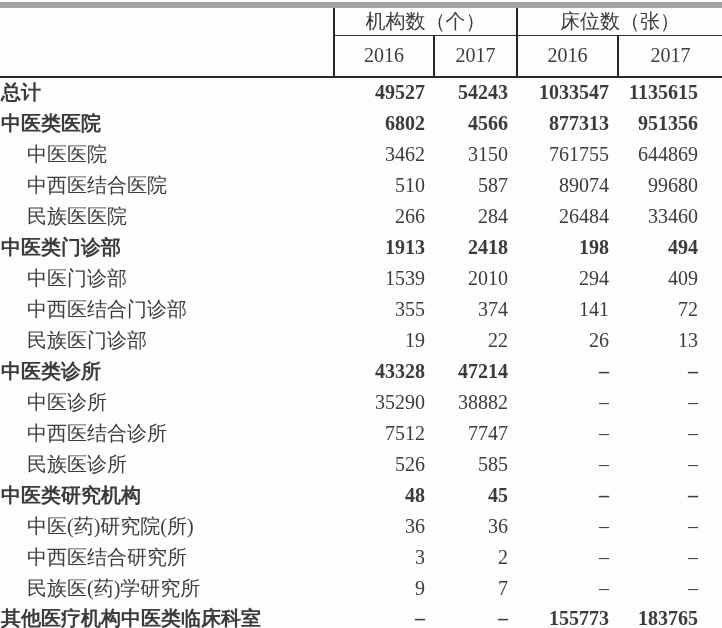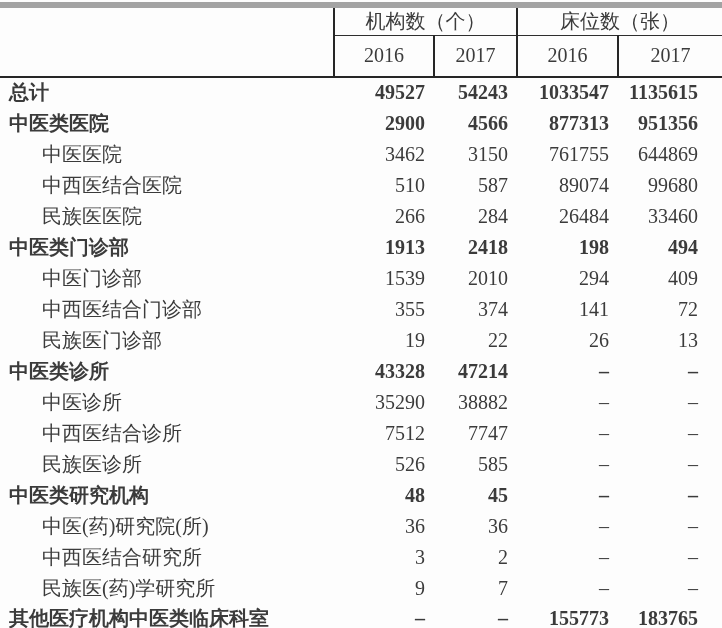--- a/index.html
+++ b/index.html
@@ -35,22 +35,22 @@
   tr.year-row th { height: 41px; }
   th.group { border-bottom: 1px solid #2e2e2e; }
   th.vline-left { border-left: 2px solid #262626; }
 
   tbody td {
     height: 31px;
     font-size: 20px;
     vertical-align: middle;
     white-space: nowrap;
   }
-  td.label { text-align: left; padding-left: 9px; }
-  td.label.indent { padding-left: 42px; }
+  td.label { text-align: left; padding-left: 1px; }
+  td.label.indent { padding-left: 27px; }
   td.num { text-align: right; padding-right: 9px; }
   td.num.last { padding-right: 24px; }
   tr.bold td { font-weight: bold; }
 </style>
 </head>
 <body>
 
 <div class="page">
   <table>
     <colgroup>
@@ -76,21 +76,21 @@
     <tbody>
         <tr class="bold">
           <td class="label">总计</td>
           <td class="num">49527</td>
           <td class="num">54243</td>
           <td class="num">1033547</td>
           <td class="num last">1135615</td>
         </tr>
         <tr class="bold">
           <td class="label">中医类医院</td>
-          <td class="num">2900</td>
+          <td class="num">6802</td>
           <td class="num">4566</td>
           <td class="num">877313</td>
           <td class="num last">951356</td>
         </tr>
         <tr>
           <td class="label indent">中医医院</td>
           <td class="num">3462</td>
           <td class="num">3150</td>
           <td class="num">761755</td>
           <td class="num last">644869</td>

